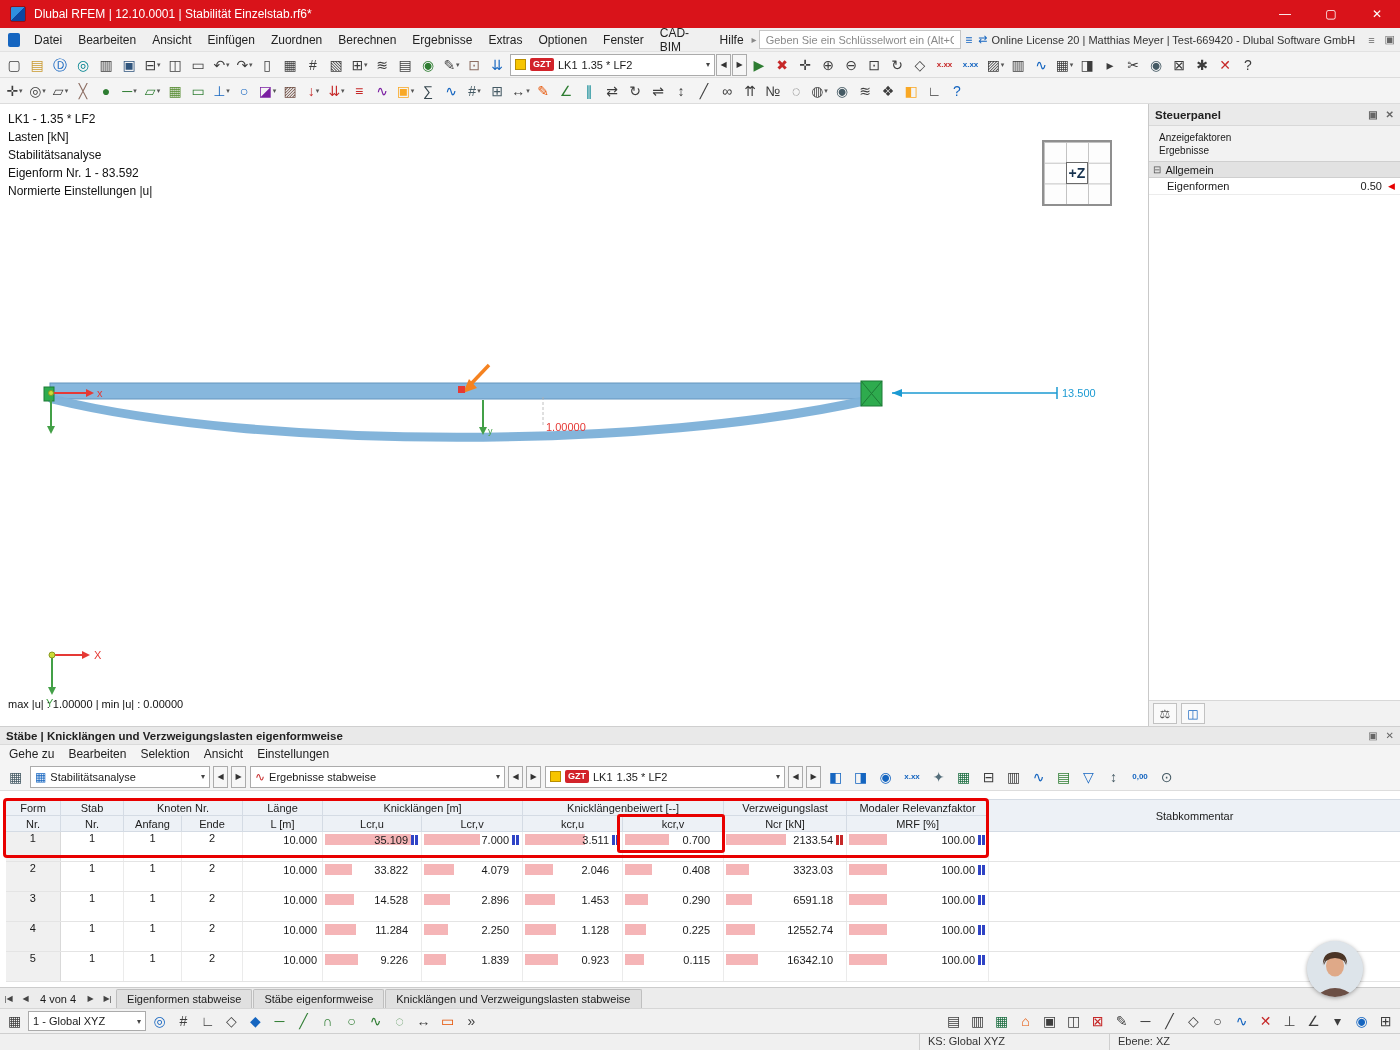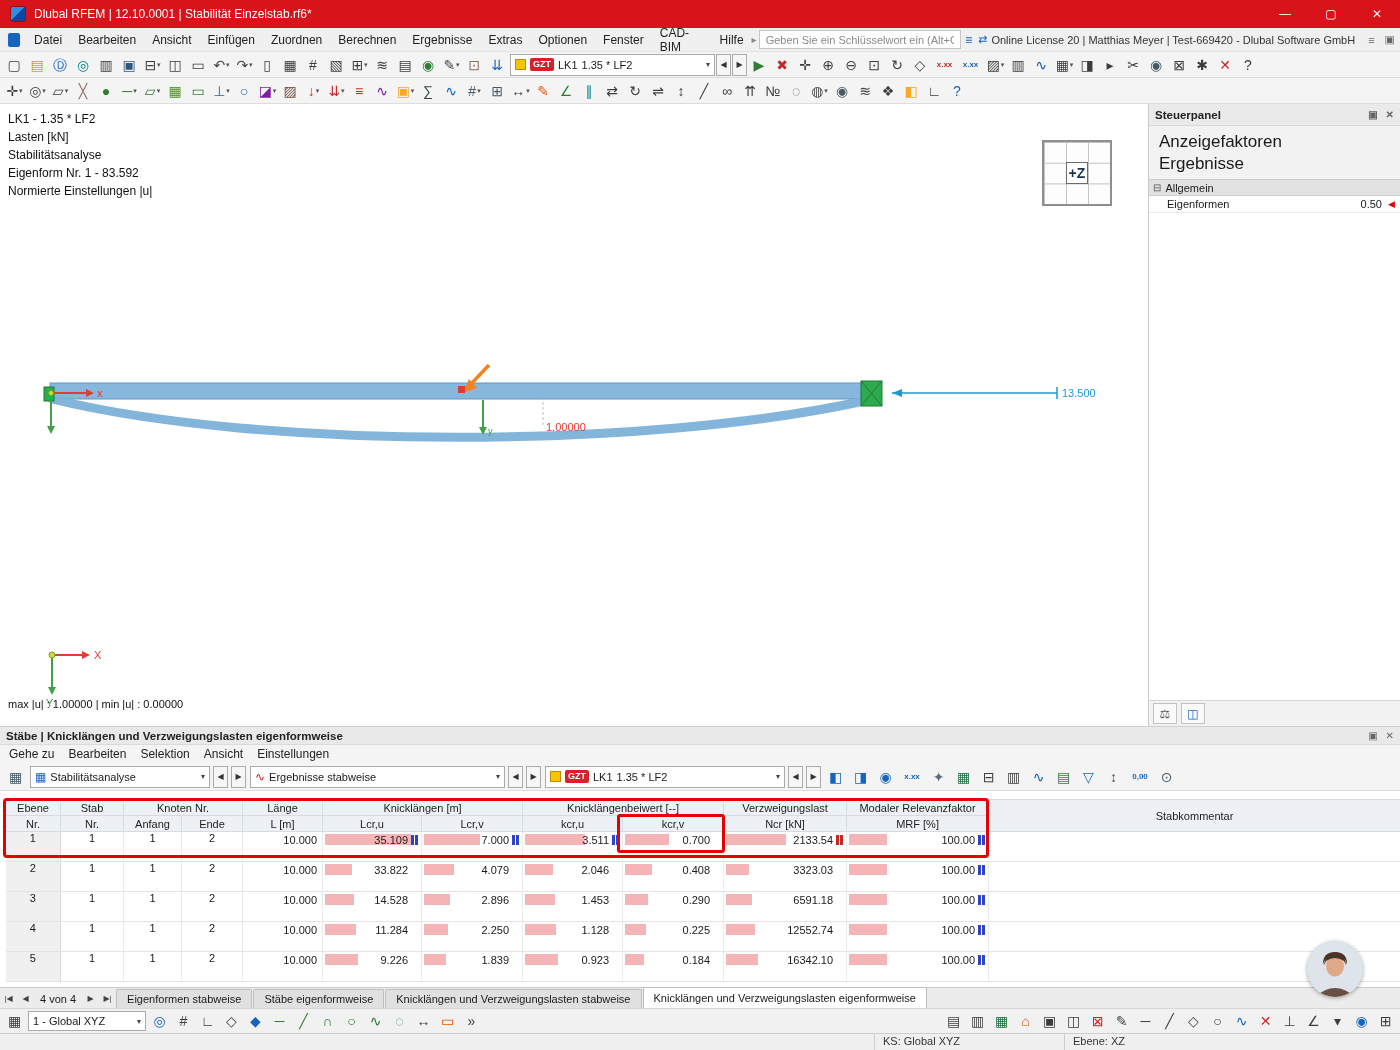--- a/index.html
+++ b/index.html
@@ -58,21 +58,21 @@
   .vc-center { position:absolute; left:33%; top:33%; width:34%; height:34%; border:1px solid #6b6b6b; background:#fff;
     display:flex; align-items:center; justify-content:center; font-weight:bold; font-size:14px; color:#16324f; }
   .vsvg { position:absolute; left:0; top:0; }
   .vsvg text { font-family:"Liberation Sans",sans-serif; }
   
   .steuerpanel { width:252px; background:#f2f2f2; border-left:1px solid #c9c9c9; display:flex; flex-direction:column; }
   .sp-header { height:22px; background:#eaeaea; border-bottom:1px solid #d8d8d8; display:flex; align-items:center;
     padding:0 6px; font-size:11.5px; font-weight:bold; color:#222; }
   .sp-hicons { margin-left:auto; display:flex; gap:8px; color:#666; font-size:10px; }
   .sp-links { padding:5px 0 4px; }
-  .sp-link { font-size:17px; padding:1px 10px; color:#1a1a1a; }
+  .sp-link { font-size:10px; padding:1px 10px; color:#1a1a1a; }
   .sp-group { height:17px; background:#e2e2e2; border-top:1px solid #cfcfcf; border-bottom:1px solid #cfcfcf;
     display:flex; align-items:center; font-size:11px; padding:0 4px; gap:4px; }
   .sp-group .gi { font-size:10px; color:#555; }
   .sp-row { height:17px; background:#fff; display:flex; align-items:center; font-size:11px; padding:0 4px 0 18px; border-bottom:1px solid #ececec; }
   .sp-row .val { margin-left:auto; padding-right:14px;padding-left:26px; }
   .sp-row .redmark { color:#e60000; font-size:9px; position:absolute; right:5px; }
   .sp-content { flex:1; background:#fff; }
   .sp-bottom { height:26px; background:#f2f2f2; border-top:1px solid #d8d8d8; display:flex; align-items:center; padding:0 4px; gap:4px; }
   .sp-bbtn { width:24px; height:21px; border:1px solid #c2c2c2; background:#fafafa; display:flex; align-items:center;
     justify-content:center; font-size:12px; color:#555; }
@@ -112,21 +112,21 @@
   .tab { height:19px; display:flex; align-items:center; padding:0 10px; background:#e0e0e0; border:1px solid #bfbfbf;
     border-bottom:none; margin-right:1px; border-radius:2px 2px 0 0; white-space:nowrap; }
   .tab.active { background:#fff; height:21px; font-weight:normal; }
   
   .btoolbar { height:25px; background:#f1f1f1; border-top:1px solid #d6d6d6; display:flex; align-items:center; padding:0 3px; gap:1px; }
   .bspacer { flex:1; }
   .statusbar { height:17px; background:#f0f0f0; border-top:1px solid #cfcfcf; display:flex; font-size:11px; color:#333; }
   .sspacer { flex:1; }
   .sfield { border-left:1px solid #cfcfcf; padding:1px 8px 0; }
   .sfield.ks { width:190px; }
-  .sfield.ebene { width:336px; }
+  .sfield.ebene { width:291px; }
   
   .avatar { position:absolute; left:1307px; top:941px; width:56px; height:56px; border-radius:50%; overflow:hidden;
     z-index:50; box-shadow:0 1px 4px rgba(0,0,0,.35); background:#dce3e9; }
 </style>
 </head>
 <body>
 
 <div class="titlebar">
   <div class="appicon"></div>
   <div class="titletext">Dlubal RFEM | 12.10.0001 | Stabilität Einzelstab.rf6*</div>
@@ -716,21 +716,21 @@
           <col style="width:99px">
           <col style="width:101px">
           <col style="width:100px">
         <col style="width:101px">
           <col style="width:123px">
           <col style="width:142px">
           <col style="width:412px">
       </colgroup>
       <thead>
         <tr>
-          <th>Ebene</th>
+          <th>Form</th>
           <th>Stab</th>
           <th colspan="2">Knoten Nr.</th>
           <th>Länge</th>
           <th colspan="2">Knicklängen [m]</th>
           <th colspan="2">Knicklängenbeiwert [--]</th>
           <th>Verzweigungslast</th>
           <th>Modaler Relevanzfaktor</th>
           <th rowspan="2">Stabkommentar</th>
         </tr>
         <tr>
@@ -907,21 +907,21 @@
             <td class="td-num">
               <span class="vbar" style="width: 22px;"></span>
               <span class="vnum">1.839</span>
             </td>
             <td class="td-num">
               <span class="vbar" style="width: 33px;"></span>
               <span class="vnum">0.923</span>
             </td>
             <td class="td-num">
               <span class="vbar" style="width: 19px;"></span>
-              <span class="vnum">0.184</span>
+              <span class="vnum">0.115</span>
             </td>
             <td class="td-num">
               <span class="vbar" style="width: 32px;"></span>
               <span class="vnum">16342.10</span>
             </td>
             <td class="td-num">
               <span class="vbar" style="width: 38px;"></span>
               <span class="vnum">100.00</span>
               <span class="mk mk-always"></span>
             </td>
@@ -941,23 +941,20 @@
     <span class="tnav">▶|</span>
     <div class="tab">
         <span>Eigenformen stabweise</span>
       </div>
       <div class="tab">
         <span>Stäbe eigenformweise</span>
       </div>
       <div class="tab">
         <span>Knicklängen und Verzweigungslasten stabweise</span>
       </div>
-      <div class="tab active">
-        <span>Knicklängen und Verzweigungslasten eigenformweise</span>
-      </div>
   </div>
 </div>
 
 <div class="btoolbar">
   <span class="tbtn">
       <span class="g">▦</span>
     </span>
   <div class="combo w118">
     <span class="ctext">1 - Global XYZ</span>
     <span class="dd">▾</span>

